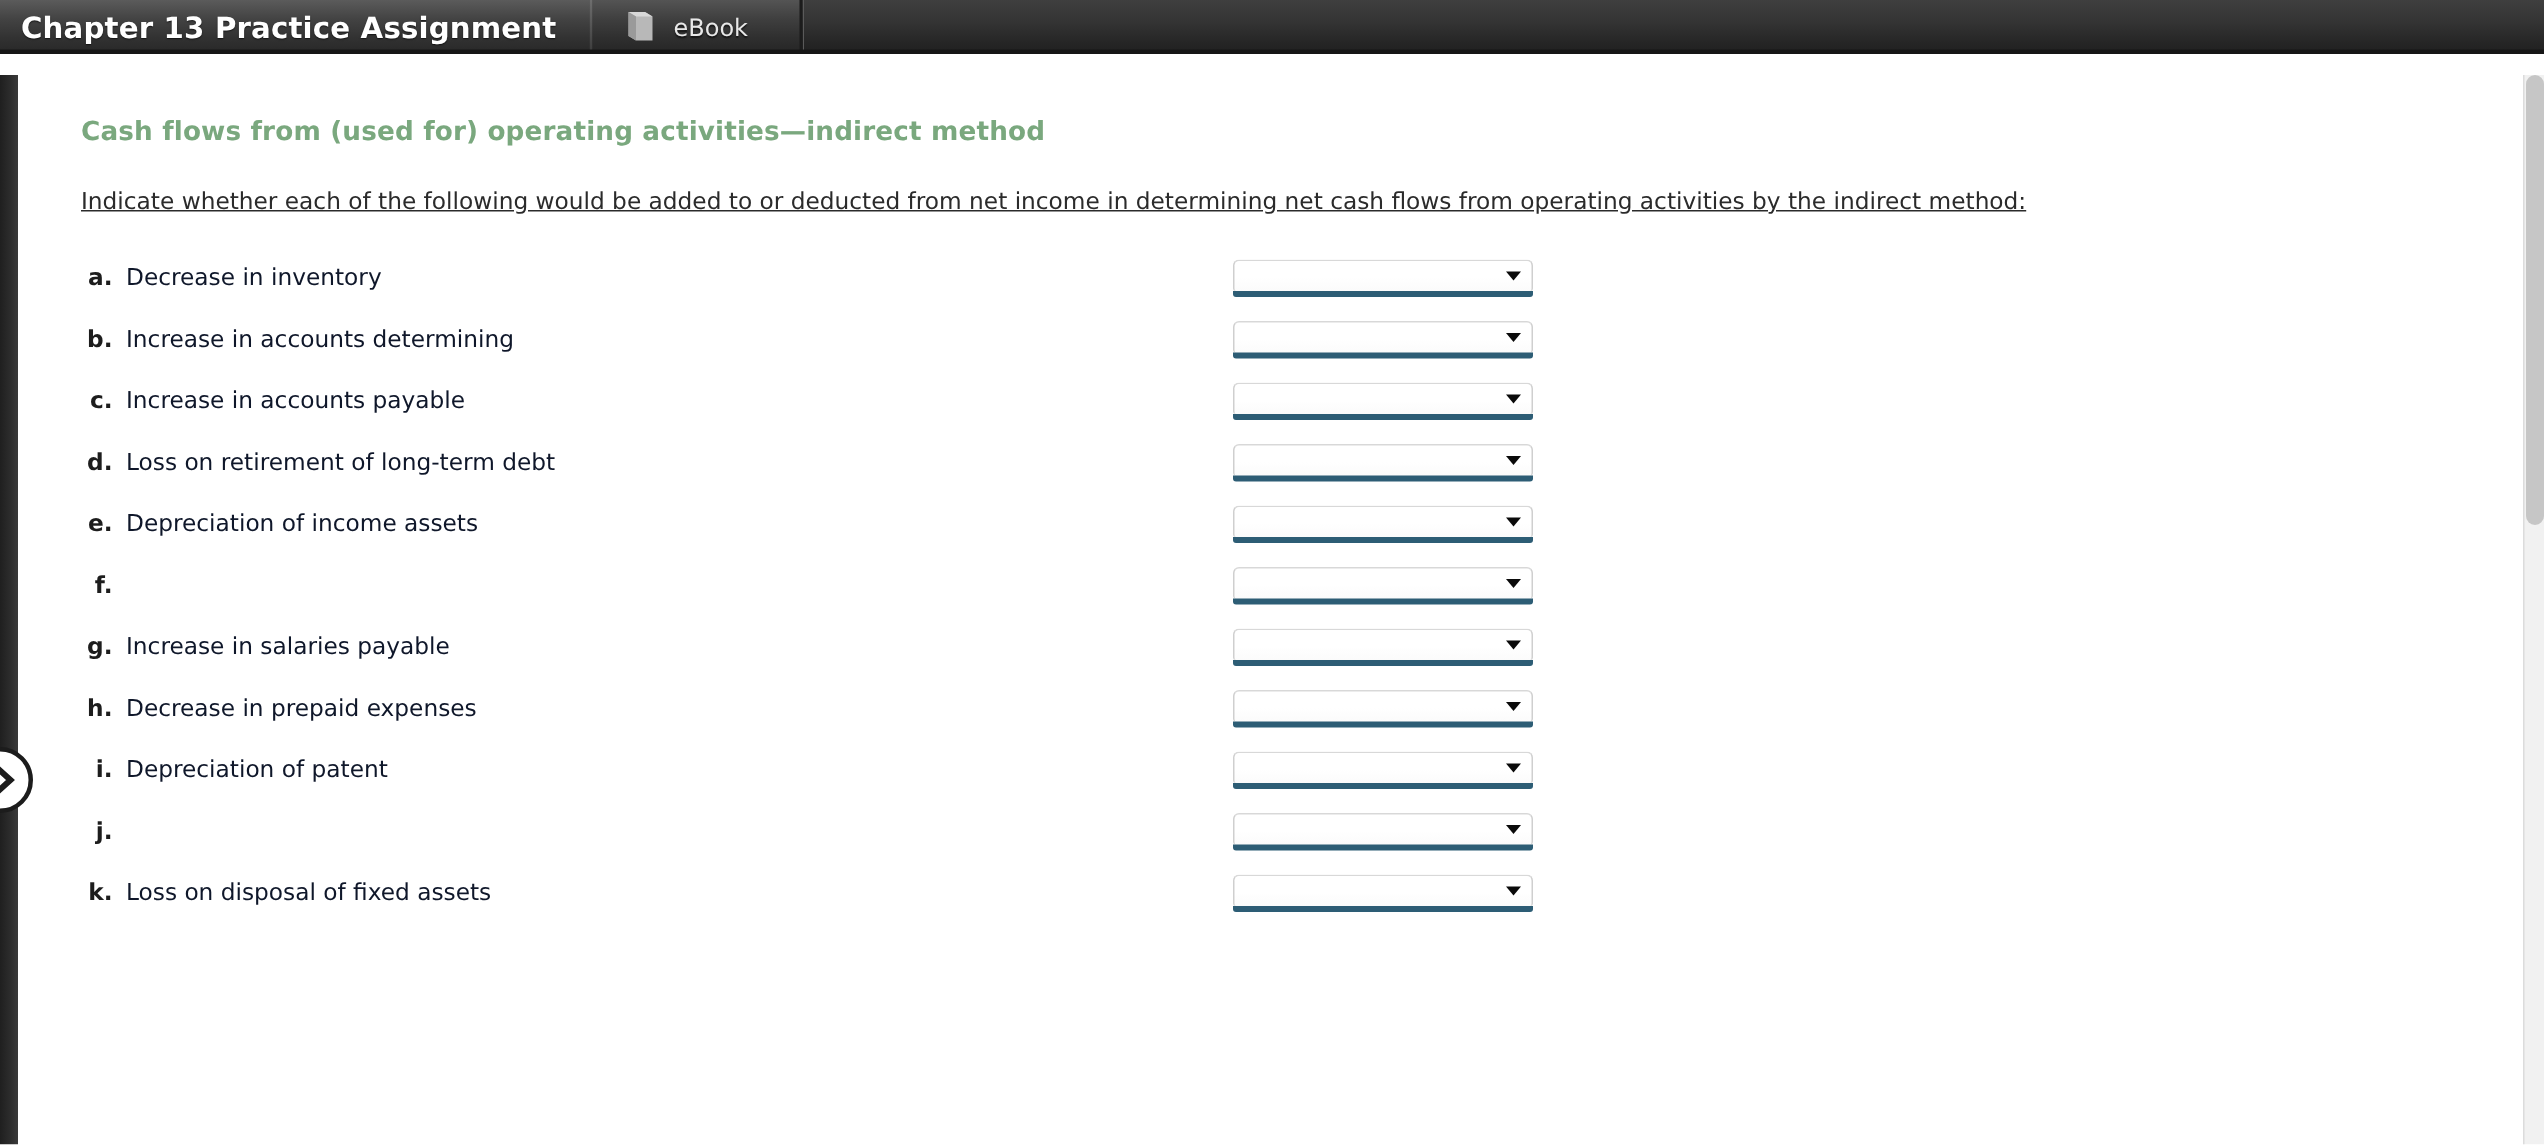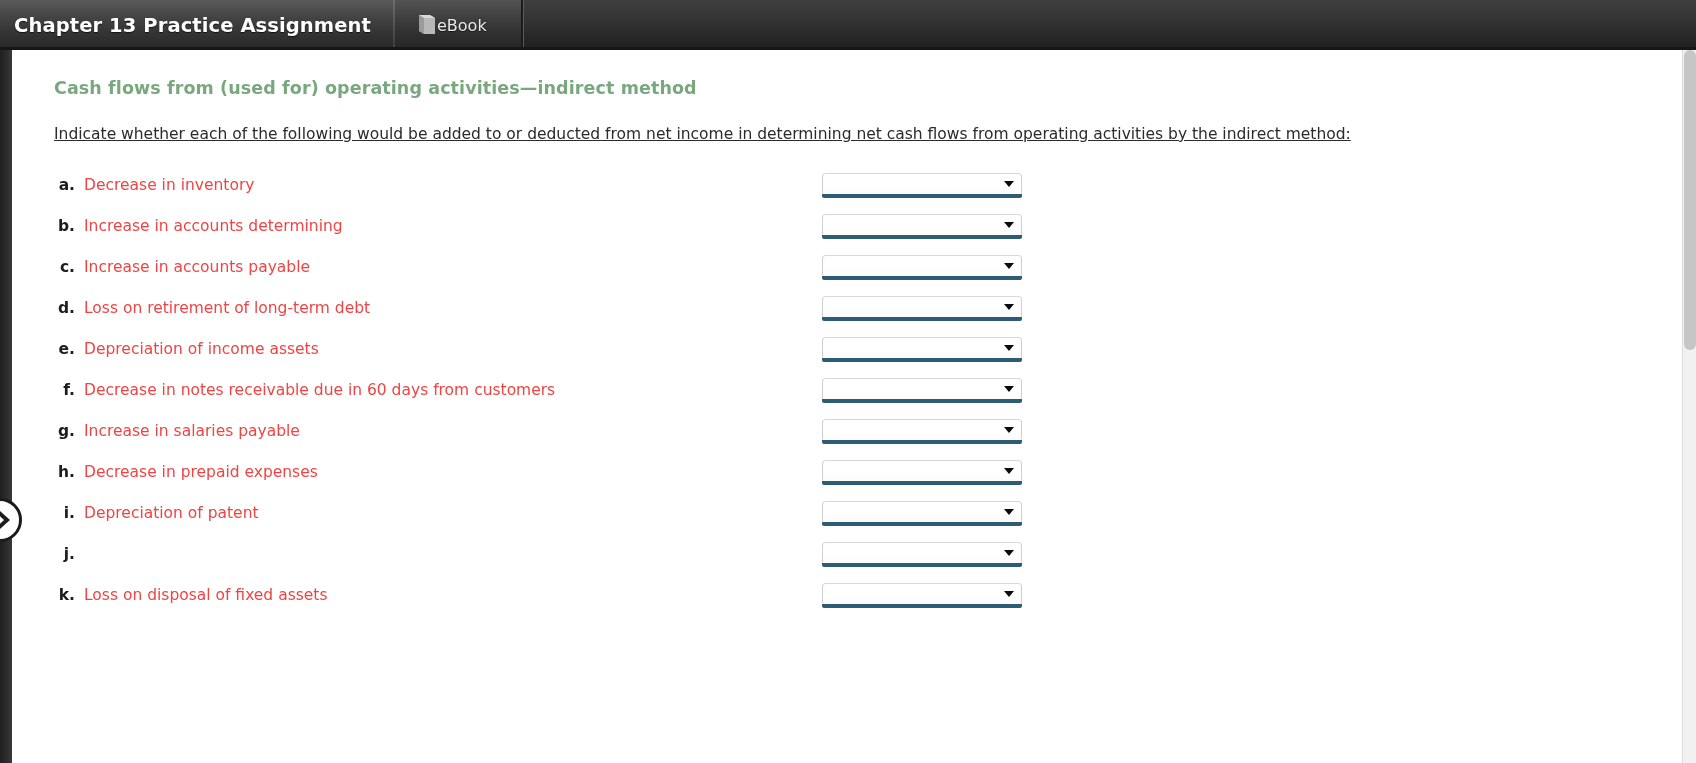--- a/index.html
+++ b/index.html
@@ -16,21 +16,21 @@
     width: 1696px;
     height: 763px;
     background: #ffffff;
   }
 
   
   .topbar {
     position: absolute;
     top: 0; left: 0;
     width: 1696px;
-    height: 50px;
+    height: 36px;
     background: linear-gradient(to bottom, #4a4a4a 0%, #3c3c3c 32%, #2e2e2e 60%, #242424 100%);
     display: flex;
     align-items: stretch;
     overflow: hidden;
   }
   .topbar::after {
     content: "";
     position: absolute;
     left: 0; right: 0; bottom: 0;
     height: 3px;
@@ -57,20 +57,21 @@
     width: 2px;
     height: 100%;
     background: linear-gradient(to bottom, #6e6e6e, #3a3a3a);
     box-shadow: 1px 0 0 #1d1d1d;
     flex: 0 0 auto;
   }
 
   .tab-ebook {
     display: flex;
     align-items: center;
+    gap: 12px;
     padding: 0 34px 0 22px;
     height: 100%;
     background: linear-gradient(to bottom, #545454 0%, #3f3f3f 35%, #2f2f2f 70%, #252525 100%);
     cursor: pointer;
   }
   .tab-ebook .label {
     color: #e8e8e8;
     font-size: 16px;
     text-shadow: 0 1px 1px rgba(0,0,0,0.6);
     white-space: nowrap;
@@ -154,21 +155,21 @@
     width: 30px;
     flex: 0 0 30px;
     text-align: right;
     padding-right: 9px;
     font-size: 15.5px;
     font-weight: bold;
     color: #1d1d1d;
   }
   .qlabel {
     font-size: 15.5px;
-    color: #ef4444;
+    color: #0f172a;
     white-space: nowrap;
   }
   .qcontrol {
     margin-left: auto;
     width: 860px;
     flex: 0 0 860px;
     display: flex;
     align-items: center;
   }
 
@@ -348,21 +349,20 @@
               <span class="sel-value"></span>
               <span class="sel-arrow"></span>
             </span>
             <span class="sel-underline"></span>
           </span>
         </span>
       </li>
 
       <li class="qrow">
         <span class="qmarker">f.</span>
-        <span class="qlabel">Decrease in notes receivable due in 60 days from customers</span>
         <span class="qcontrol">
           <span class="sel-wrap">
             <span class="sel-box">
               <span class="sel-value"></span>
               <span class="sel-arrow"></span>
             </span>
             <span class="sel-underline"></span>
           </span>
         </span>
       </li>

